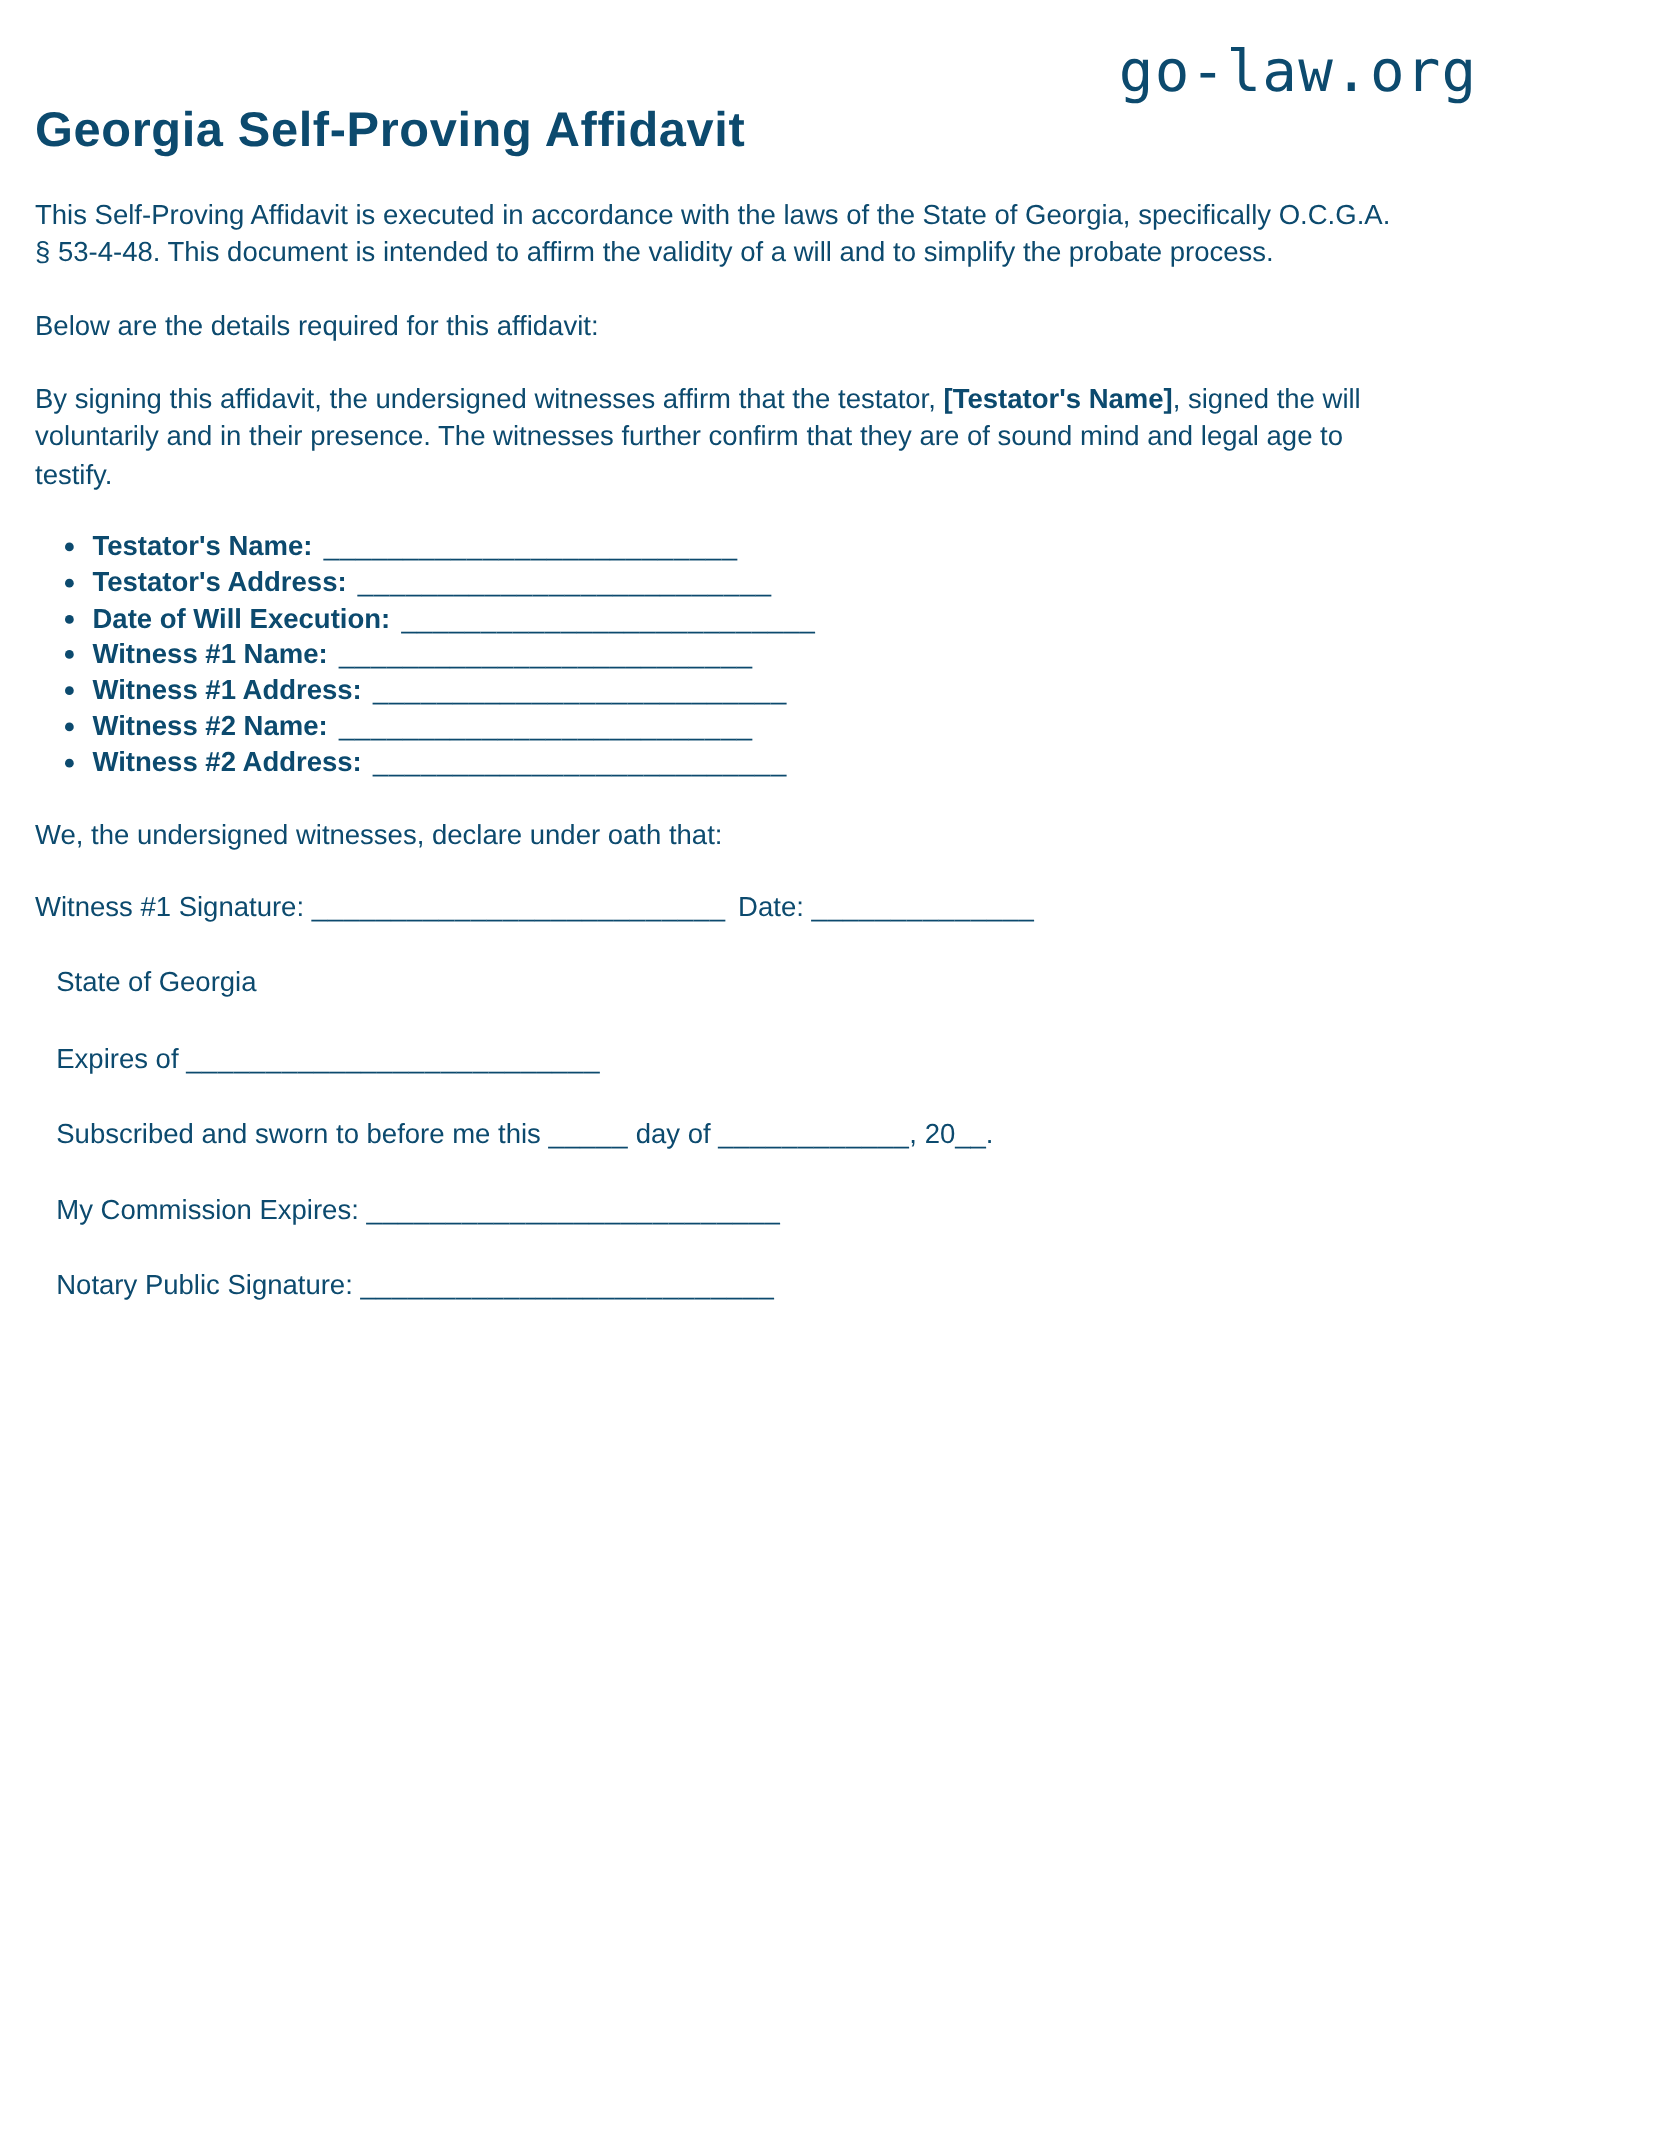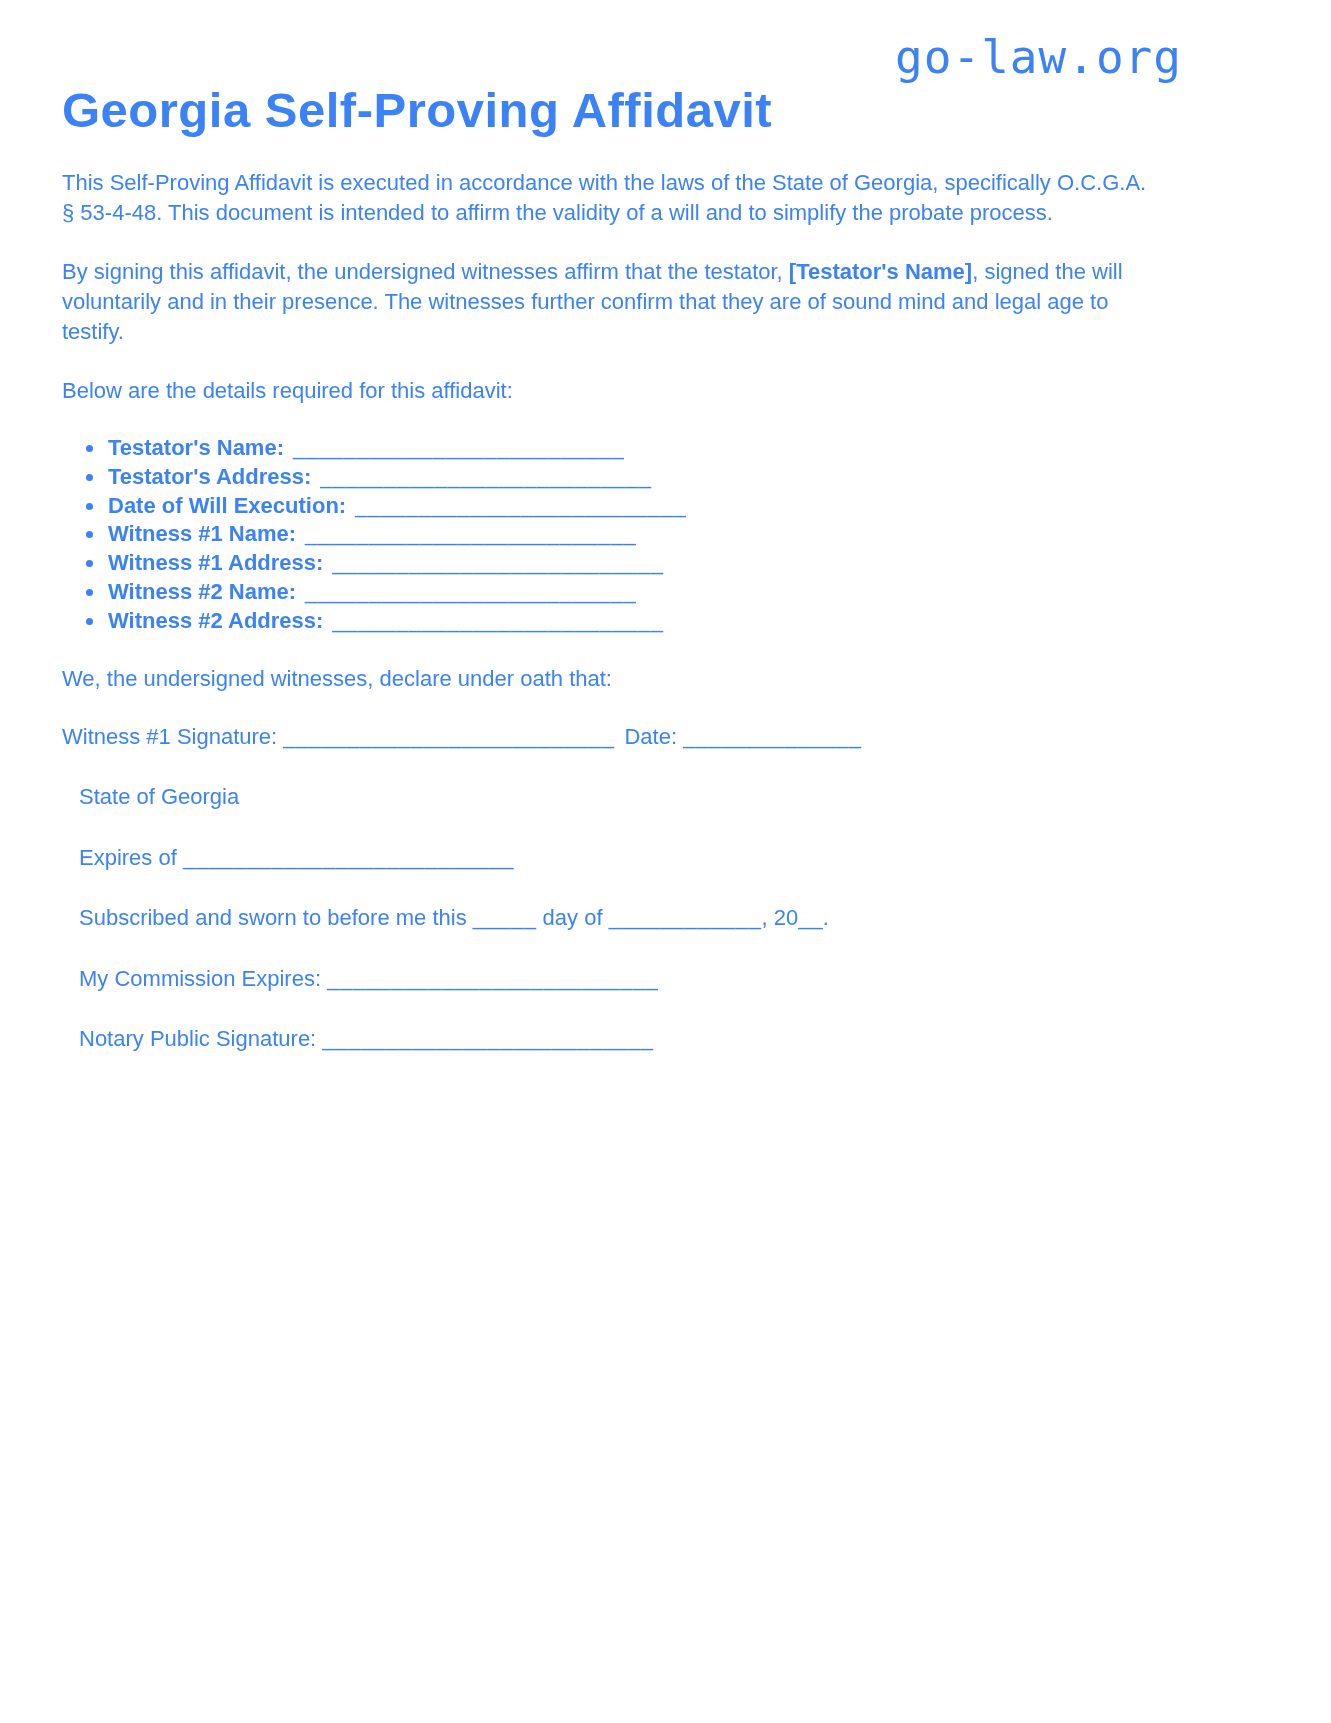--- a/index.html
+++ b/index.html
@@ -1,39 +1,39 @@
 <!DOCTYPE html>
 <html><head>
 <meta charset="utf-8">
 <style>
   html, body { margin: 0; padding: 0; background: #ffffff; }
   .page {
     position: relative;
     width: 1331px;
     height: 1723px;
     box-sizing: border-box;
-    padding: 34px 65px 0 62px;
+    padding: 34px 65px 0 28px;
     background: #ffffff;
-    color: #3b82f6;
+    color: #0c4a6e;
     font-family: "Liberation Sans", "DejaVu Sans", sans-serif;
     font-size: 22px;
     line-height: 1.38;
     overflow: hidden;
   }
   .brand {
     text-align: right;
     font-family: "DejaVu Sans Mono", monospace;
     font-size: 46px;
     line-height: 1.0;
     padding-right: 84px;
     letter-spacing: 1px;
     white-space: nowrap;
   }
   h1.title {
-    font-size: 49px;
+    font-size: 39px;
     line-height: 1.1;
     font-weight: bold;
     margin: 4px 0 30px 0;
     letter-spacing: 0.5px;
   }
   p.para { margin: 28px 0; max-width: 1095px; }
   ul.details {
     margin: 10px 0;
     padding-left: 44px;
     line-height: 1.31;
@@ -55,24 +55,24 @@
 <body>
 
 <div class="page">
 
   <div class="brand">go-law.org</div>
 
   <h1 class="title">Georgia Self-Proving Affidavit</h1>
 
   <p class="para">This Self-Proving Affidavit is executed in accordance with the laws of the State of Georgia, specifically O.C.G.A. § 53-4-48. This document is intended to affirm the validity of a will and to simplify the probate process.</p>
 
+  <p class="para">Below are the details required for this affidavit:</p>
+
   <p class="para"><span>By signing this affidavit, the undersigned witnesses affirm that the testator,</span>
 <b>[Testator's Name]</b><span>, signed the will voluntarily and in their presence. The witnesses further confirm that they are of sound mind and legal age to testify.</span></p>
-
-  <p class="para">Below are the details required for this affidavit:</p>
 
   <ul class="details">
     <li><span class="detail-label">Testator's Name:</span><span class="blank">__________________________</span></li>
     <li><span class="detail-label">Testator's Address:</span><span class="blank">__________________________</span></li>
     <li><span class="detail-label">Date of Will Execution:</span><span class="blank">__________________________</span></li>
     <li><span class="detail-label">Witness #1 Name:</span><span class="blank">__________________________</span></li>
     <li><span class="detail-label">Witness #1 Address:</span><span class="blank">__________________________</span></li>
     <li><span class="detail-label">Witness #2 Name:</span><span class="blank">__________________________</span></li>
     <li><span class="detail-label">Witness #2 Address:</span><span class="blank">__________________________</span></li>
   </ul>

